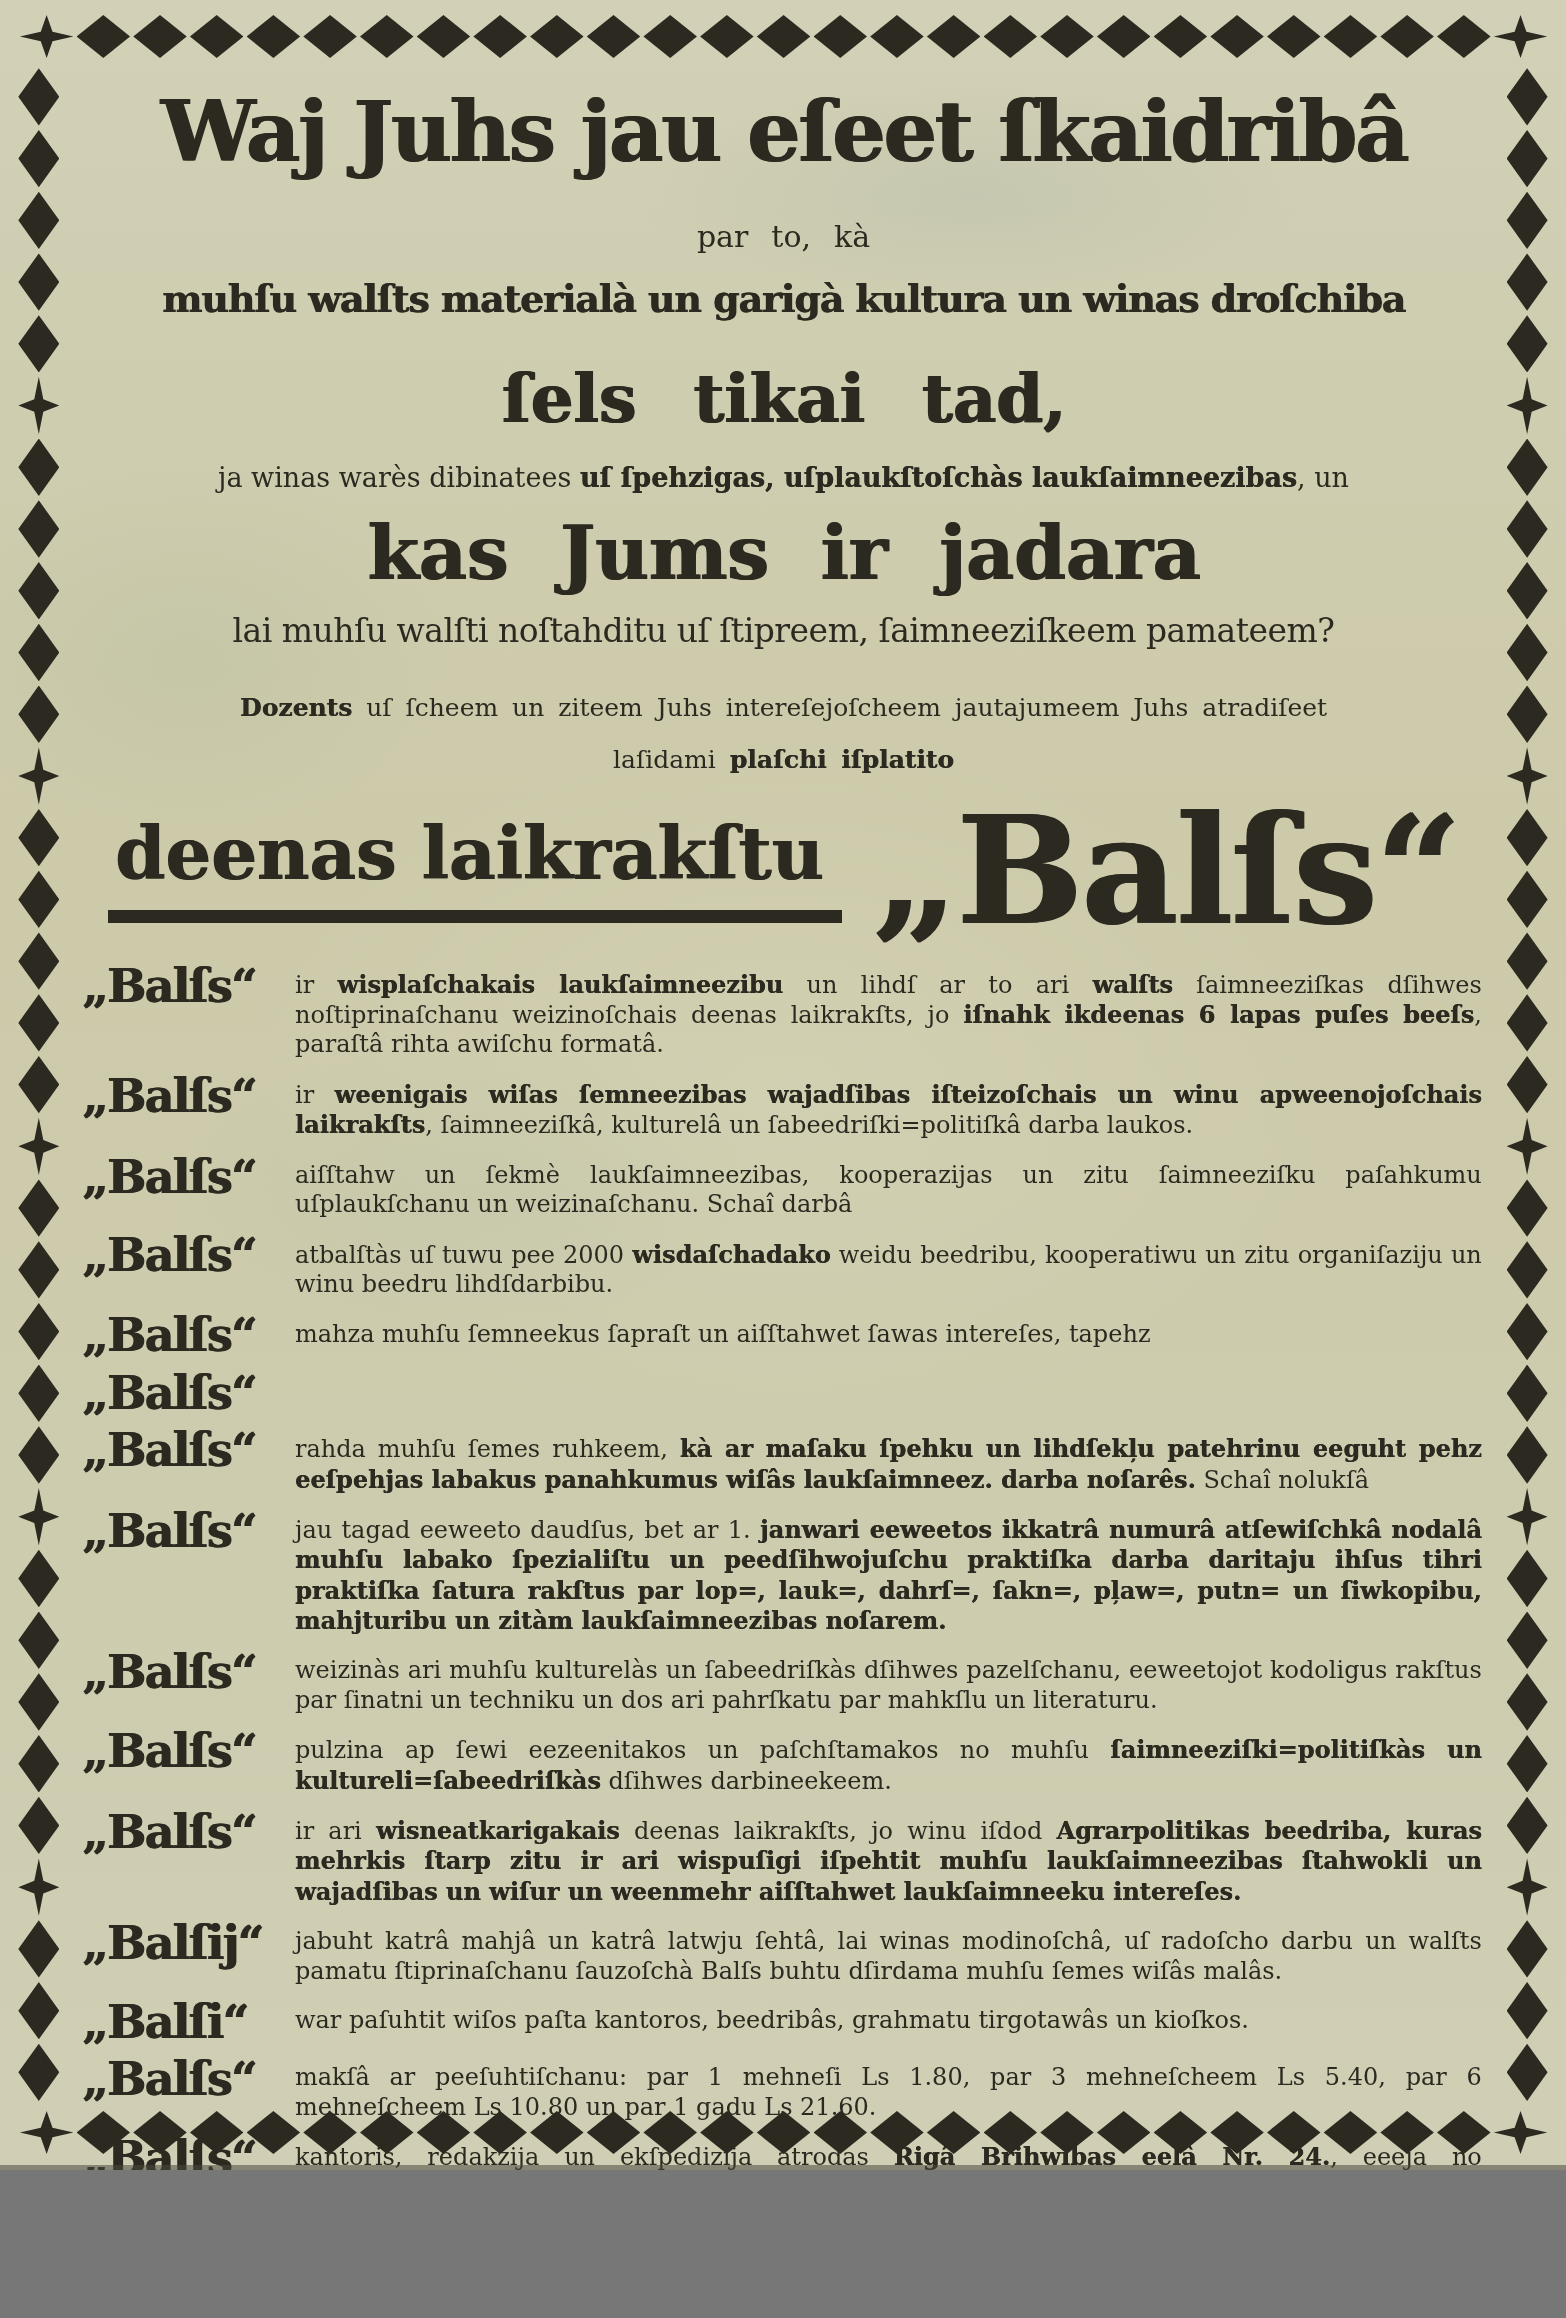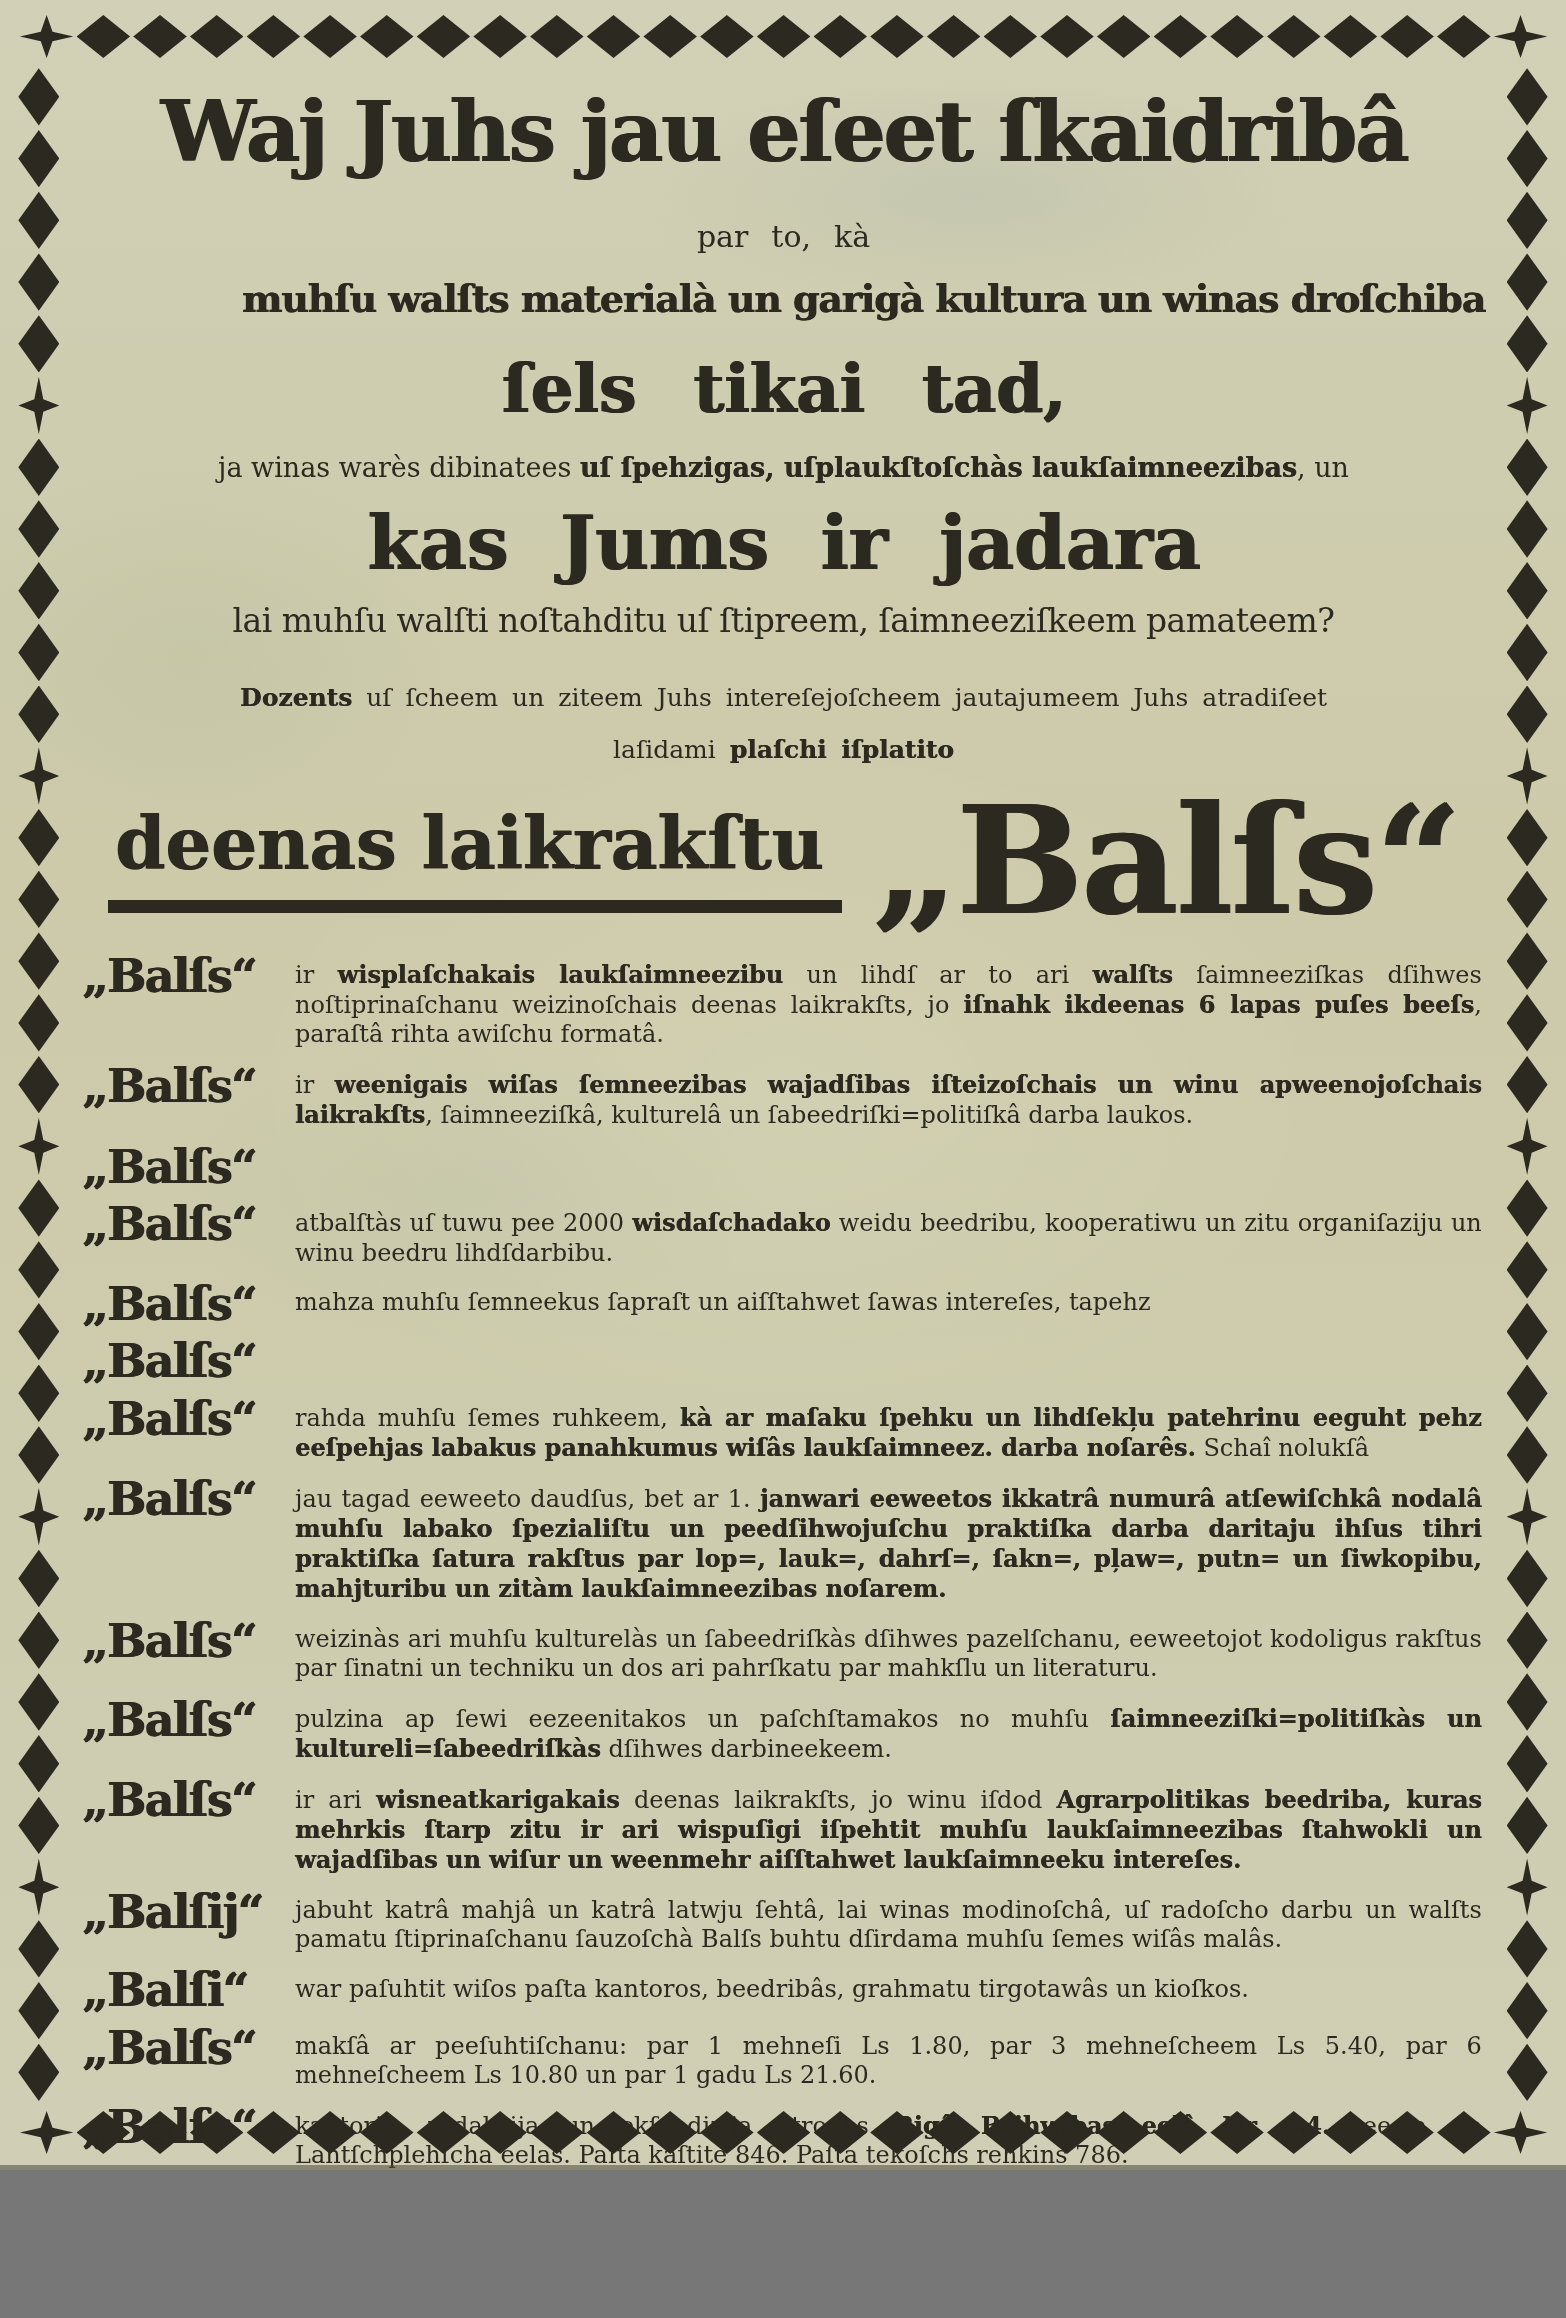--- a/index.html
+++ b/index.html
@@ -29,21 +29,21 @@
   .v .shape{flex:1;width:100%;margin:2.2px 0;}
   .shape.dia{clip-path:polygon(50% 0,100% 50%,50% 100%,0 50%);}
   .shape.star{clip-path:polygon(50% 0,61% 39%,100% 50%,61% 61%,50% 100%,39% 61%,0 50%,39% 39%);}
   
   #content{position:absolute;left:82px;right:82px;top:74px;}
   .c{text-align:center;}
   .fat{text-shadow:1.1px 0 0 currentColor;}
   .fat2{text-shadow:1.6px 0 0 currentColor;}
   .headline{font-size:84px;font-weight:700;letter-spacing:-2.2px;line-height:1.04;margin:14px 0 44px;}
   .par-to{font-size:30px;word-spacing:.45em;margin-bottom:21.6px;}
-  .kultura{font-size:38px;font-weight:700;letter-spacing:-1.1px;margin-bottom:28px;text-shadow:0.8px 0 0 currentColor;text-align:right;}
+  .kultura{font-size:38px;font-weight:700;letter-spacing:-1.1px;margin-bottom:38px;text-shadow:0.8px 0 0 currentColor;}
   .zels{font-size:67px;font-weight:700;word-spacing:.5em;margin-bottom:24px;}
   .ja-line{font-size:27px;margin-bottom:17px;}
   .kas-jums{font-size:74px;font-weight:700;word-spacing:.35em;margin-bottom:15px;}
   .lai-line{font-size:33px;font-weight:400;letter-spacing:-0.5px;margin-bottom:43px;}
   .atbildi{font-size:25px;word-spacing:.24em;margin-bottom:22.6px;}
   .lasidami{font-size:25px;word-spacing:.24em;margin-bottom:21.6px;}
   .masthead{display:flex;align-items:flex-end;justify-content:center;margin:21.6px 0 43px;}
   .mh-prefix{font-size:72px;font-weight:700;line-height:1;border-bottom:13px solid currentColor;padding:0 18.3px 19.4px 6.5px;margin-top:22px;}
   .mh-title{font-size:150px;font-weight:700;line-height:.85;margin-left:30px;position:relative;top:12px;letter-spacing:-2.2px;}
   .seg.b{font-weight:700;text-shadow:0.4px 0 0 currentColor;}
@@ -209,20 +209,21 @@
     <div class="txt"><span class="seg">ir </span><span class="seg b">wisplaſchakais laukſaimneezibu</span><span class="seg"> un lihdſ ar to ari </span><span class="seg b">walſts</span><span class="seg"> ſaimneeziſkas dſihwes noſtiprinaſchanu weizinoſchais deenas laikrakſts, jo </span><span class="seg b">iſnahk ikdeenas 6 lapas puſes beeſs</span><span class="seg">, paraſtâ rihta awiſchu formatâ.</span></div>
   </div>
 
   <div class="row">
     <div class="lbl">„Balſs“</div>
     <div class="txt"><span class="seg">ir </span><span class="seg b">weenigais wiſas ſemneezibas wajadſibas iſteizoſchais un winu apweenojoſchais laikrakſts</span><span class="seg">, ſaimneeziſkâ, kulturelâ un ſabeedriſki=politiſkâ darba laukos.</span></div>
   </div>
 
   <div class="row">
     <div class="lbl">„Balſs“</div>
+    <div class="txt"><span class="seg">aiſſtahw un ſekmè laukſaimneezibas, kooperazijas un zitu ſaimneeziſku paſahkumu uſplaukſchanu un weizinaſchanu.  Schaî darbâ</span></div>
   </div>
 
   <div class="row">
     <div class="lbl">„Balſs“</div>
     <div class="txt"><span class="seg">atbalſtàs uſ tuwu pee 2000 </span><span class="seg b">wisdaſchadako</span><span class="seg"> weidu beedribu, kooperatiwu un zitu organiſaziju un winu beedru lihdſdarbibu.</span></div>
   </div>
 
   <div class="row">
     <div class="lbl">„Balſs“</div>
     <div class="txt"><span class="seg">mahza muhſu ſemneekus ſapraſt un aiſſtahwet ſawas intereſes, tapehz</span></div>

